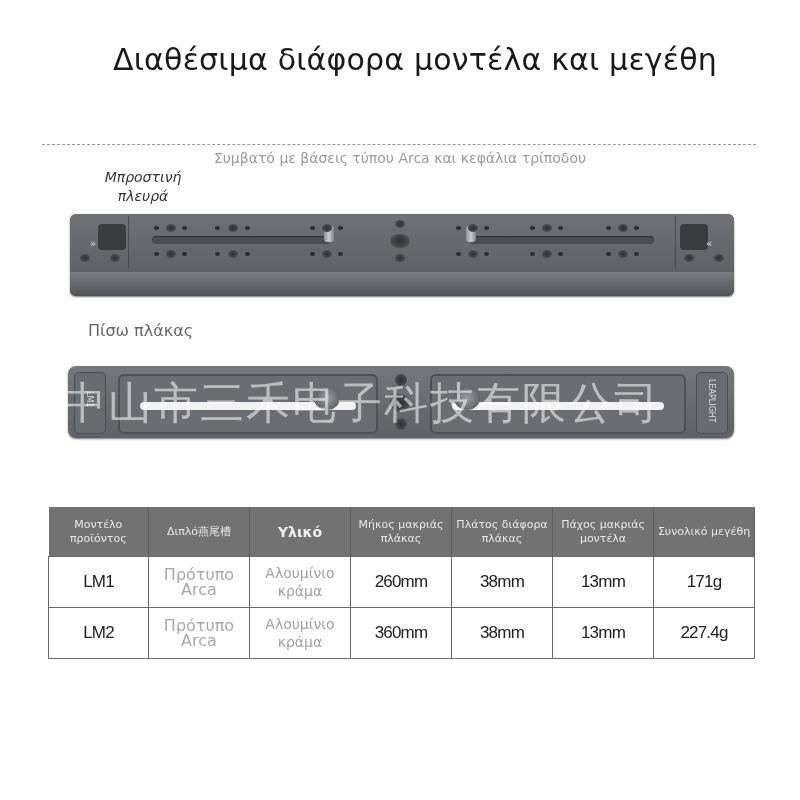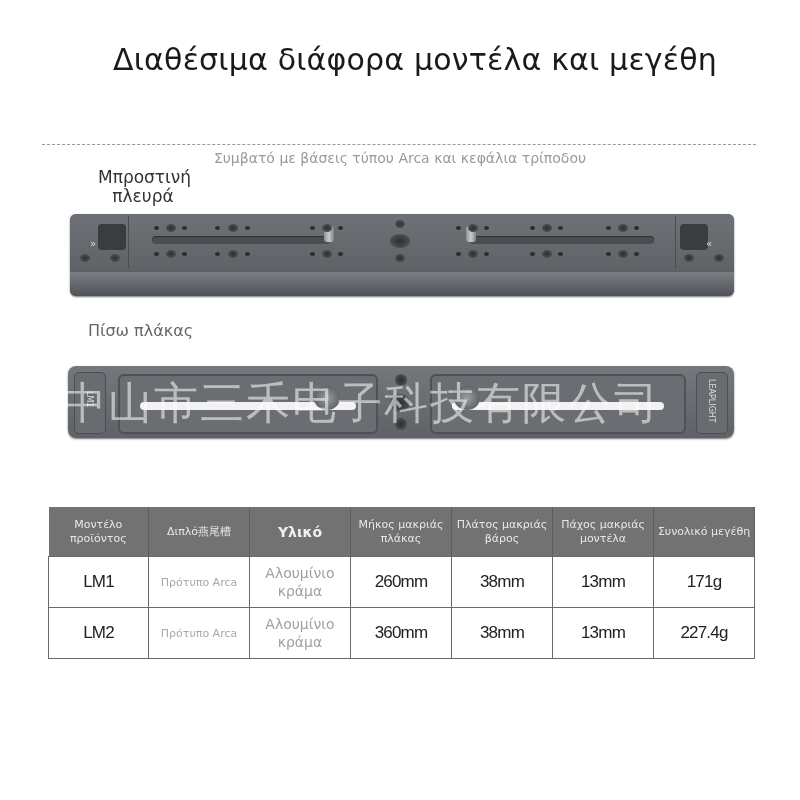--- a/index.html
+++ b/index.html
@@ -1,20 +1,20 @@
 <!DOCTYPE html>
 <html><head>
 <meta charset="utf-8">
 <style>
   html,body{margin:0;padding:0;background:#ffffff;}
   body{width:800px;height:800px;position:relative;overflow:hidden;font-family:"DejaVu Sans","Liberation Sans",sans-serif;color:#222;}
   .title{position:absolute;left:0;top:42px;width:830px;text-align:center;font-size:30px;color:#1a1a1a;letter-spacing:0.2px;}
   .subtitle-bar{position:absolute;left:42px;top:118px;width:714px;height:26px;border-bottom:1px dashed #999;}
   .subtitle{position:absolute;left:0;top:118px;width:800px;text-align:center;font-size:14px;color:#9a9a9a;margin-top:32px;}
-  .label-front{position:absolute;left:98px;top:168px;width:90px;text-align:center;font-size:17px;color:#333;line-height:19px;}
+  .label-front{position:absolute;left:98px;top:168px;width:90px;text-align:center;font-size:14px;color:#333;line-height:19px;font-style:italic;}
   .label-back{position:absolute;left:88px;top:321px;font-size:16px;color:#666;}
   
   .plate{position:absolute;background:linear-gradient(#6b6e72,#55585c);border-radius:6px;box-shadow:0 1px 2px #777;}
   .front{left:70px;top:214px;width:664px;height:82px;}
   .front .top{position:absolute;left:0;top:0;width:100%;height:56px;background:linear-gradient(#6e7175,#5f6266);border-radius:6px 6px 0 0;}
   .front .lip{position:absolute;left:0;top:58px;width:100%;height:24px;background:linear-gradient(#7a7d81,#4f5256);border-radius:0 0 6px 6px;}
   .front .end{position:absolute;top:2px;width:58px;height:52px;border-right:1px solid #4a4d50;}
   .front .end.r{right:0;border-right:none;border-left:1px solid #4a4d50;}
   .notch{position:absolute;top:8px;width:28px;height:26px;background:#3a3c3f;border-radius:4px;}
   .arrow{position:absolute;top:20px;font-size:10px;color:#ddd;}
@@ -27,21 +27,21 @@
   .win .slotw{position:absolute;left:20px;right:20px;top:26px;height:8px;background:#f2f2f2;border-radius:4px;}
   .knob{position:absolute;top:20px;width:26px;height:24px;border-radius:50%;background:radial-gradient(#9a9da1,#4a4d51);}
   .endcap{position:absolute;top:6px;width:30px;height:60px;border:1px solid #4a4d51;border-radius:5px;background:#686b6f;}
   .vtext{position:absolute;font-size:8px;color:#ddd;writing-mode:vertical-rl;}
   .watermark{position:absolute;left:62px;top:374px;font-size:44px;color:rgba(255,255,255,0.55);letter-spacing:2px;white-space:nowrap;font-family:Liberation Mono, monospace;}
   
   table{position:absolute;left:48px;top:507px;width:706px;border-collapse:collapse;table-layout:fixed;}
   th{background:#727272;color:#e8e8e8;font-weight:normal;font-size:11px;height:49px;border-right:1px solid #5e5e5e;line-height:14px;padding:0 2px;}
   th.big{font-size:14px;font-weight:bold;color:#f0f0f0;}
   td{height:48px;border:1px solid #6a6a6a;text-align:center;font-size:17px;color:#222;font-family:"Liberation Sans",sans-serif;letter-spacing:-0.8px;}
-  td.std{font-size:11px;color:#a8a8a8;line-height:15px;letter-spacing:0;font-family:"DejaVu Sans",sans-serif;}
+  td.std{font-size:16px;color:#a8a8a8;line-height:15px;letter-spacing:0;font-family:"DejaVu Sans",sans-serif;}
   td.mat{font-size:14px;color:#a0a0a0;line-height:18px;letter-spacing:0;font-family:"DejaVu Sans",sans-serif;}
 </style>
 </head>
 <body>
 
 <div class="title">Διαθέσιμα διάφορα μοντέλα και μεγέθη</div>
 <div class="subtitle-bar"></div>
 <div class="subtitle">Συμβατό με βάσεις τύπου Arca και κεφάλια τρίποδου</div>
 
 <div class="label-front">Μπροστινή πλευρά</div>
@@ -138,21 +138,21 @@
       <col style="width:101px">
       <col style="width:101px">
       <col style="width:101px">
   </colgroup>
   <thead>
     <tr>
       <th>Μοντέλο προϊόντος</th>
       <th>Διπλό燕尾槽</th>
       <th class="big">Υλικό</th>
       <th>Μήκος μακριάς πλάκας</th>
-      <th>Πλάτος μακριάς βάρος</th>
+      <th>Πλάτος διάφορα πλάκας</th>
       <th>Πάχος μακριάς μοντέλα</th>
       <th>Συνολικό μεγέθη</th>
     </tr>
   </thead>
   <tbody>
     <tr>
       <td>LM1</td>
       <td class="std">Πρότυπο Arca</td>
       <td class="mat">Αλουμίνιο κράμα</td>
       <td>260mm</td>

